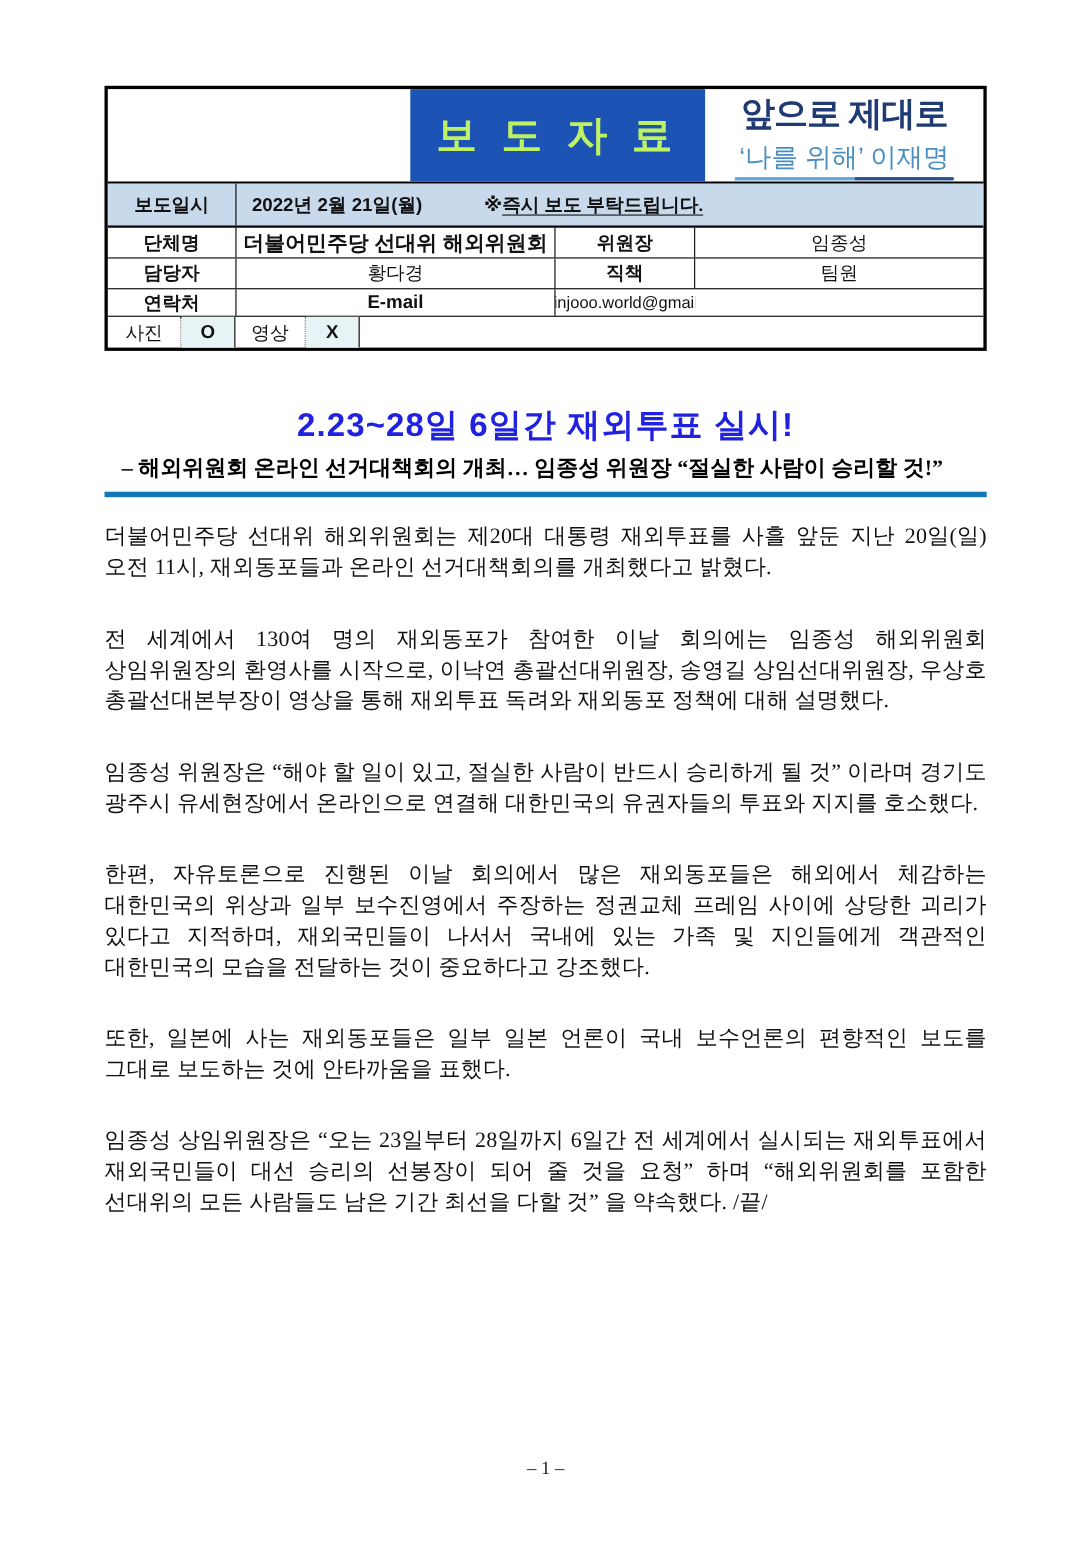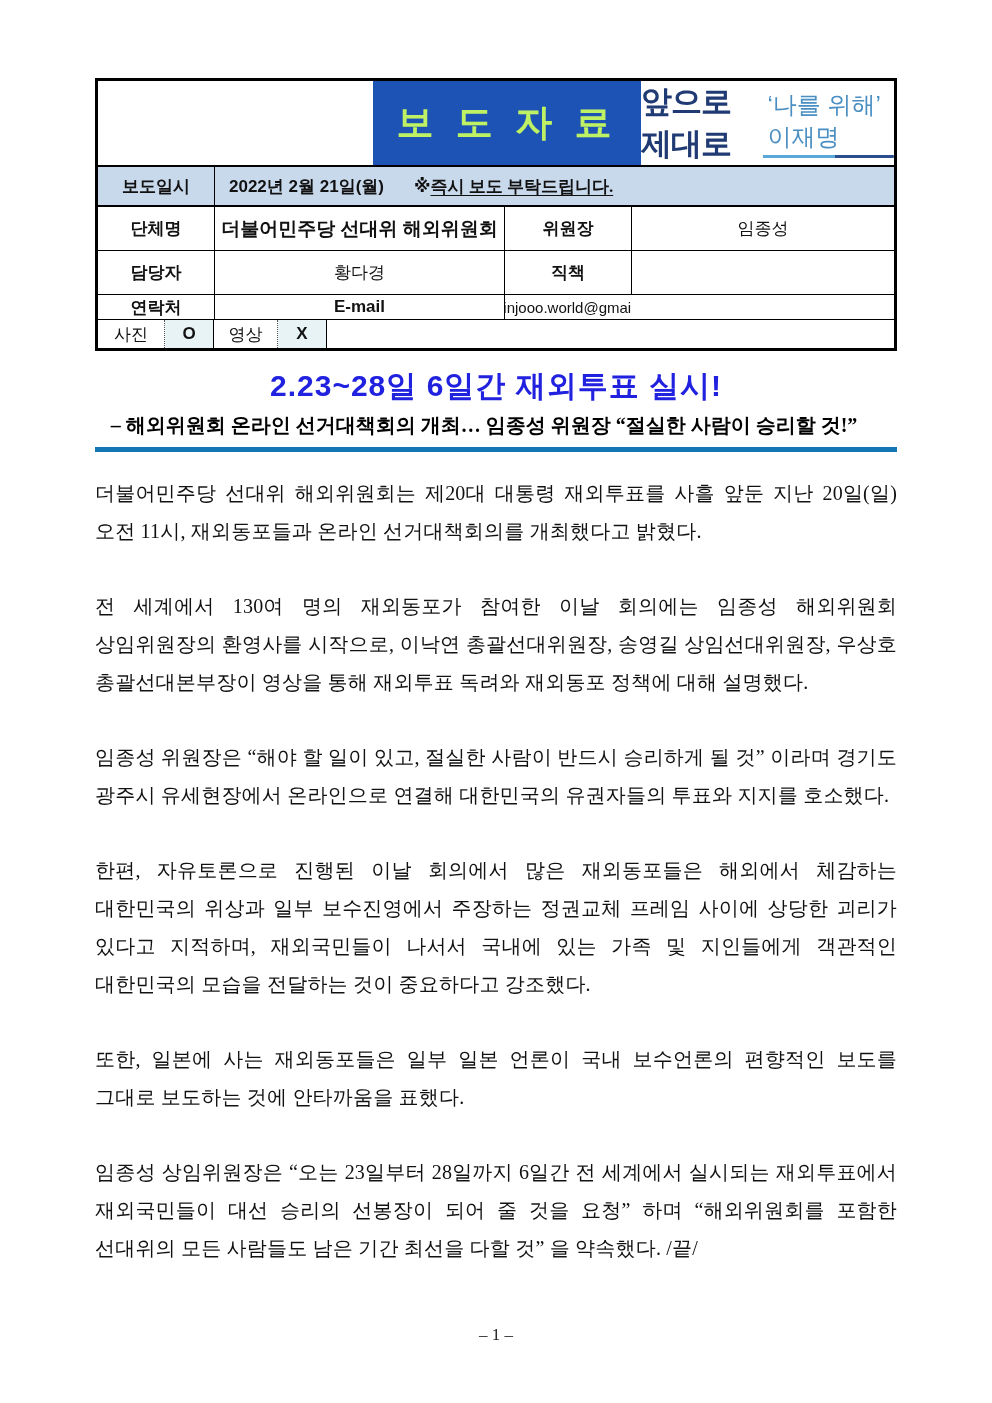--- a/index.html
+++ b/index.html
@@ -19,64 +19,64 @@
   .trow { display:grid; align-items:stretch; }
   .cell { display:flex; align-items:center; justify-content:center; overflow:hidden; }
   .cell.left { justify-content:flex-start; }
 
   .row-head { grid-template-columns:275px 268px 1fr; height:86px; border-bottom:2px solid #000; }
   .press-box {
     background:var(--header-blue); color:#bef264;
     font-family:"Liberation Sans","DejaVu Sans",sans-serif;
     font-weight:bold; font-size:37px; letter-spacing:6px;
   }
-  .logo-cell { flex-direction:row; gap:2px; }
+  .logo-cell { flex-direction:column; gap:2px; }
   .logo-l1 {
     font-family:"Liberation Sans","DejaVu Sans",sans-serif;
     font-weight:800; font-size:31px; letter-spacing:-1px; color:var(--logo-dark);
   }
   .logo-l2 {
     font-family:"Liberation Sans","DejaVu Sans",sans-serif;
     font-size:24px; color:var(--logo-light); padding:0 4px 5px 4px;
     background:linear-gradient(to right, #5aa8d8 55%, #2b4f8e 55%) no-repeat bottom;
     background-size:100% 3px;
   }
 
   .row-date { grid-template-columns:117px 1fr; height:40px; border-bottom:2px solid #000; background:var(--row-blue); }
-  .row-std  { grid-template-columns:117px 290px 127px 1fr; height:44px; border-bottom:1px solid #000; }
+  .row-std  { grid-template-columns:117px 290px 127px 1fr; height:28px; border-bottom:1px solid #000; }
   .row-std.short { height:25px; }
   .row-media { grid-template-columns:67px 49px 64px 49px 1fr; height:28px; }
 
   .b-r { border-right:1px solid #000; }
   .b-r-dot { border-right:1px dotted #555; }
   .lbl { font-family:"Liberation Sans","DejaVu Sans",sans-serif; font-weight:bold; font-size:17px; }
   .val { font-family:"Liberation Sans","DejaVu Sans",sans-serif; font-size:17px; }
   .val.big { font-size:19px; font-weight:bold; }
   .val.email { font-size:15px;text-align:right; }
   .tint { background:var(--cell-teal); font-weight:bold; }
-  .date-val { padding-left:14px; font-family:"Liberation Sans","DejaVu Sans",sans-serif; font-weight:bold; font-size:17px; }
+  .date-val { padding-left:14px; font-family:"Liberation Sans","DejaVu Sans",sans-serif; font-weight:bold; font-size:17px;gap:26px; }
   .notice { margin-left:30px; }
   .notice u { text-decoration:underline; text-underline-offset:3px;font-family:Liberation Serif, serif; }
 
   
   .title {
     position:absolute; left:95px; top:366px; width:802px; text-align:center;
     font-family:"Liberation Sans","DejaVu Sans",sans-serif;
     font-weight:bold; font-size:30px; color:var(--title-blue); letter-spacing:1px;
   }
   .subtitle {
     position:absolute; left:83px; top:412px; width:802px; text-align:center;
     font-weight:bold; font-size:20px; color:#000;
   }
   .divider { position:absolute; left:95px; top:447px; width:802px; height:5px; background:var(--divider-blue); }
 
   
   .body-text { position:absolute; left:95px; top:474px; width:802px; }
   .body-text p {
-    font-size:20px; line-height:38px; text-align:justify;
+    font-size:20px; line-height:28px; text-align:justify;
     word-break:keep-all; margin-bottom:37px; letter-spacing:0.2px;
   }
   .page-footer {
     position:absolute; left:0; top:1325px; width:100%; text-align:center;
     font-size:17px; color:#222;
   }
 </style>
 </head>
 <body>
 
@@ -105,20 +105,21 @@
       <div class="cell lbl b-r">단체명</div>
       <div class="cell val big b-r">더불어민주당 선대위 해외위원회</div>
       <div class="cell lbl b-r">위원장</div>
       <div class="cell val">임종성</div>
     </div>
 
     <div class="trow row-std">
       <div class="cell lbl b-r">담당자</div>
       <div class="cell val b-r">황다경</div>
       <div class="cell lbl b-r">직책</div>
+      <div class="cell val">팀원</div>
     </div>
 
     <div class="trow row-std short">
       <div class="cell lbl b-r">연락처</div>
       <div class="cell lbl b-r">E-mail</div>
       <div class="cell val email">theminjooo.world@gmail.com</div>
     </div>
 
     <div class="trow row-media">
       <div class="cell val b-r-dot">사진</div>

